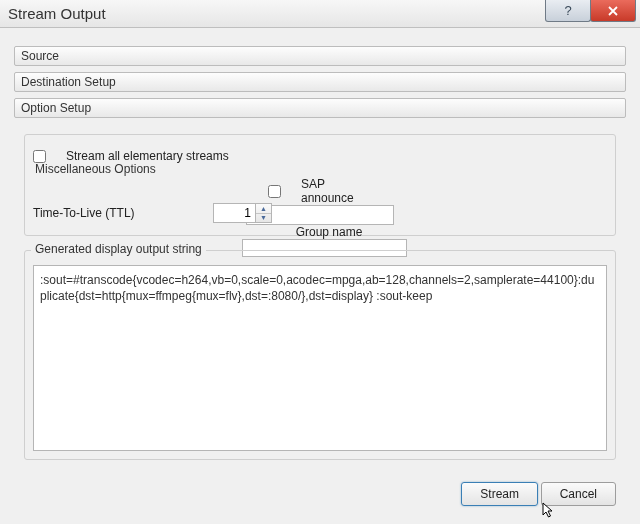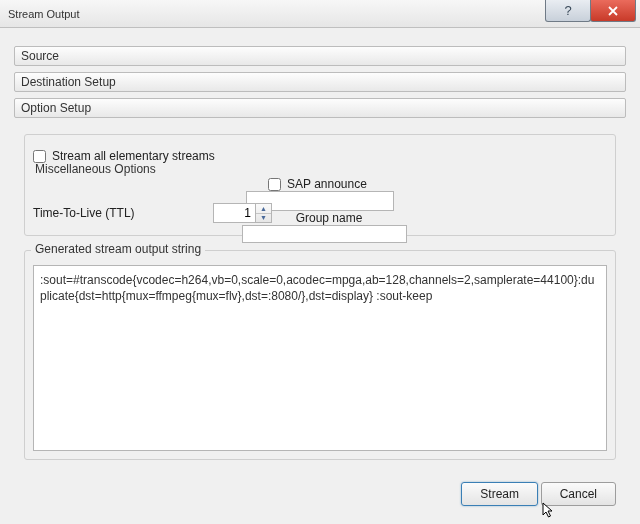--- a/index.html
+++ b/index.html
@@ -15,21 +15,21 @@
 
   
   .titlebar {
     height:28px;
     background: linear-gradient(to bottom, #f7f7f7, #e6e6e6);
     border-bottom:1px solid #bfbfbf;
     display:flex; align-items:center;
     padding:0 0 0 8px;
     position:relative;
   }
-  .titlebar .title { font-size:11px; color:#333; }
+  .titlebar .title { font-size:15px; color:#333; }
   .titlebar .win-buttons {
     position:absolute; right:4px; top:0;
     display:flex; height:22px;
   }
   .win-btn {
     width:46px; height:22px;
     display:flex; align-items:center; justify-content:center;
     border:1px solid #6f7a86; border-top:none;
     border-bottom-left-radius:3px; border-bottom-right-radius:3px;
     margin-left:-1px;
@@ -74,21 +74,21 @@
     position:absolute; top:-9px; left:6px;
     background:#f0f0f0; padding:0 4px;
     font-size:12px; color:#333;margin-top:36px;
   }
   .misc-row { position:absolute; left:8px; right:8px; display:flex; align-items:center; }
   .row1 { top:14px; }
   .row2 { top:42px;flex-direction:column; }
   .row3 { top:68px; }
 
   .chk {
-    display:flex; align-items:center; gap:6px;
+    display:flex; align-items:center; gap:20px;
   }
   .chk input[type=checkbox] {
     width:13px; height:13px; margin:0;
   }
 
   .text-input {
     height:20px;
     border:1px solid #b5b5b5;
     background:#fff;
     padding:1px 4px;
@@ -216,21 +216,21 @@
         <input value="1" style="">
         <div class="spin-btns">
           <div>▲</div>
           <div>▼</div>
         </div>
       </div>
     </div>
   </div>
 
   <div class="fieldset2">
-    <div class="legend2">Generated stream output string</div>
+    <div class="legend2">Generated display output string</div>
     <textarea class="output-box" readonly="" style="">:sout=#transcode{vcodec=h264,vb=0,scale=0,acodec=mpga,ab=128,channels=2,samplerate=44100}:duplicate{dst=http{mux=ffmpeg{mux=flv},dst=:8080/},dst=display} :sout-keep</textarea>
   </div>
 
   <button class="btn btn-primary btn-stream">Stream</button>
   <button class="btn btn-cancel">Cancel</button>
 
   <svg class="cursor" viewBox="0 0 16 16">
     <path d="M1 1 L1 13 L4 10 L6.5 15 L8.5 14 L6 9 L10 9 Z" fill="#fff" stroke="#000" stroke-width="1"></path>
   </svg>
 </div>

